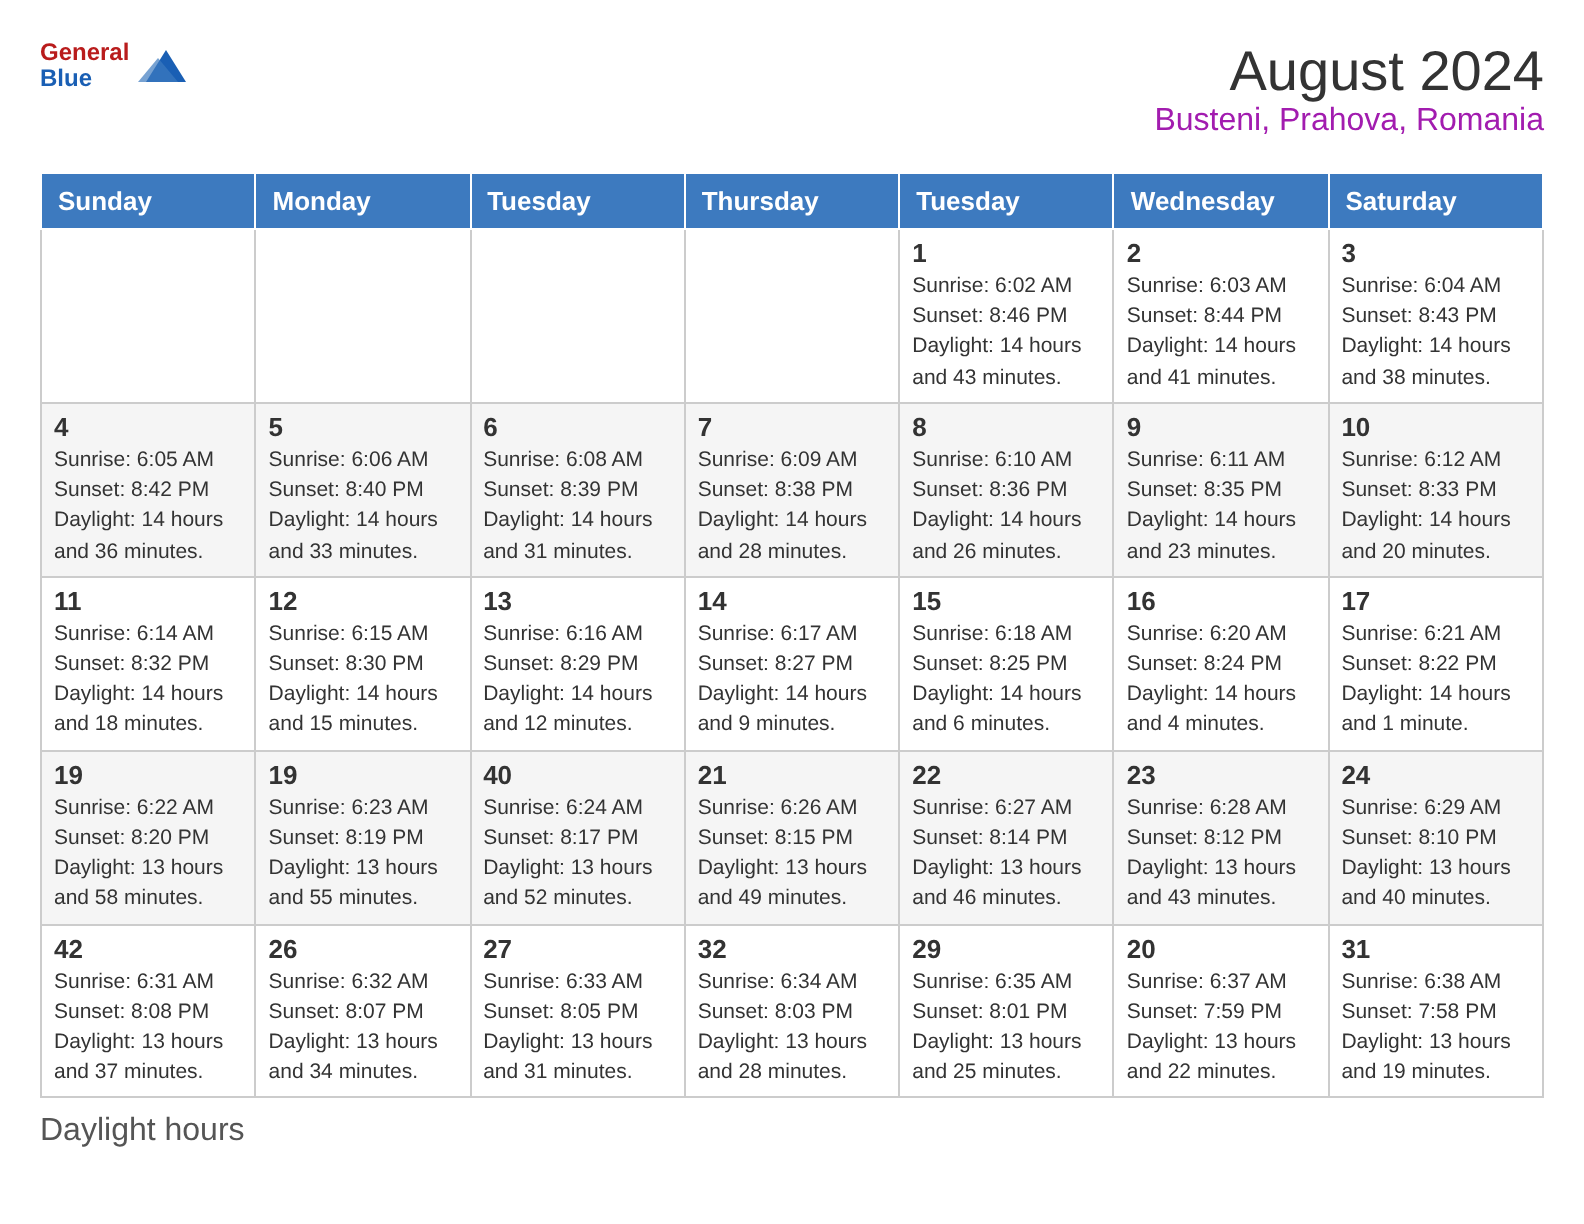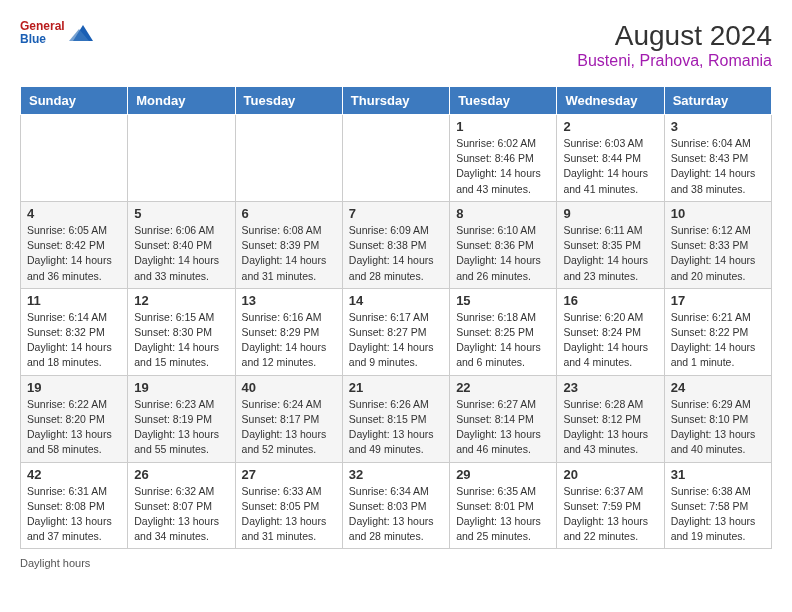--- a/index.html
+++ b/index.html
@@ -89,21 +89,21 @@
     .day-info {
       color: #333;
       font-size: 10.5px;
       line-height: 1.45;
     }
     .empty-cell {
       background: #fff !important;
     }
     .footer-note {
       margin-top: 8px;
-      font-size: 11px;
+      font-size: 16px;
       color: #555;
     }
   </style>
 </head>
 <body>
 
 <div class="header-section">
   <div class="logo-area">
     <div class="logo-text">
       <span class="logo-general">General</span>

